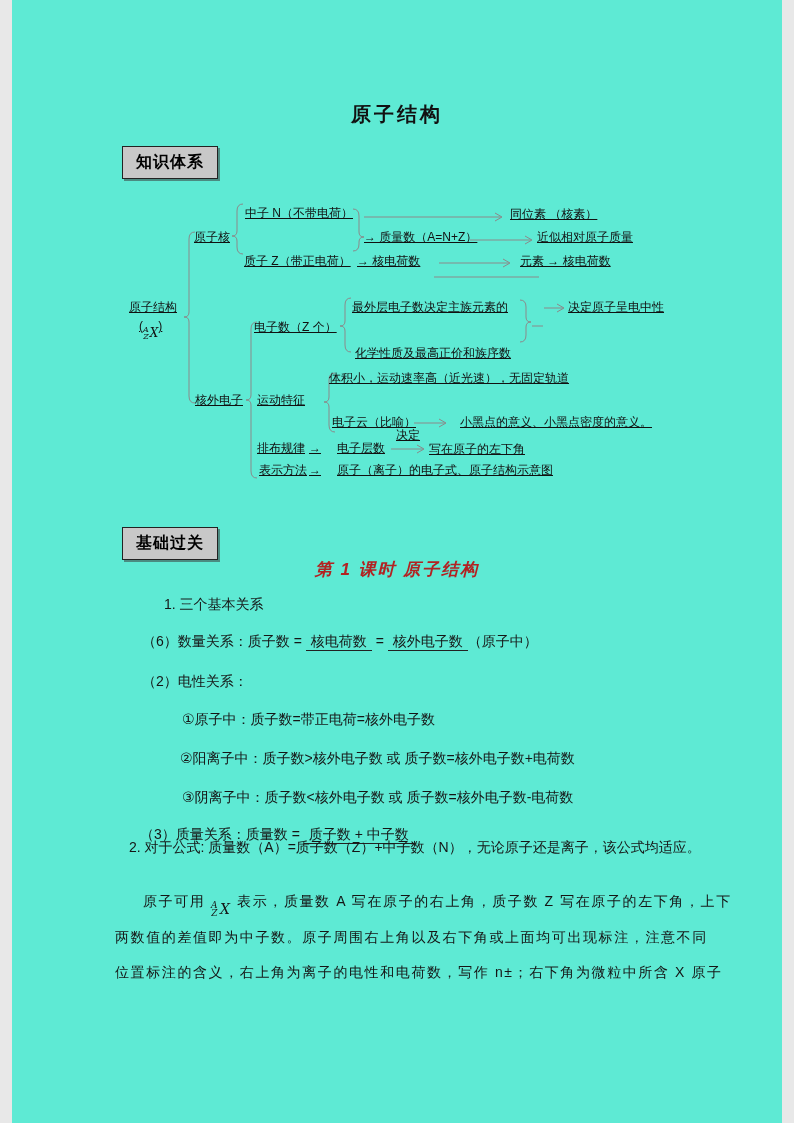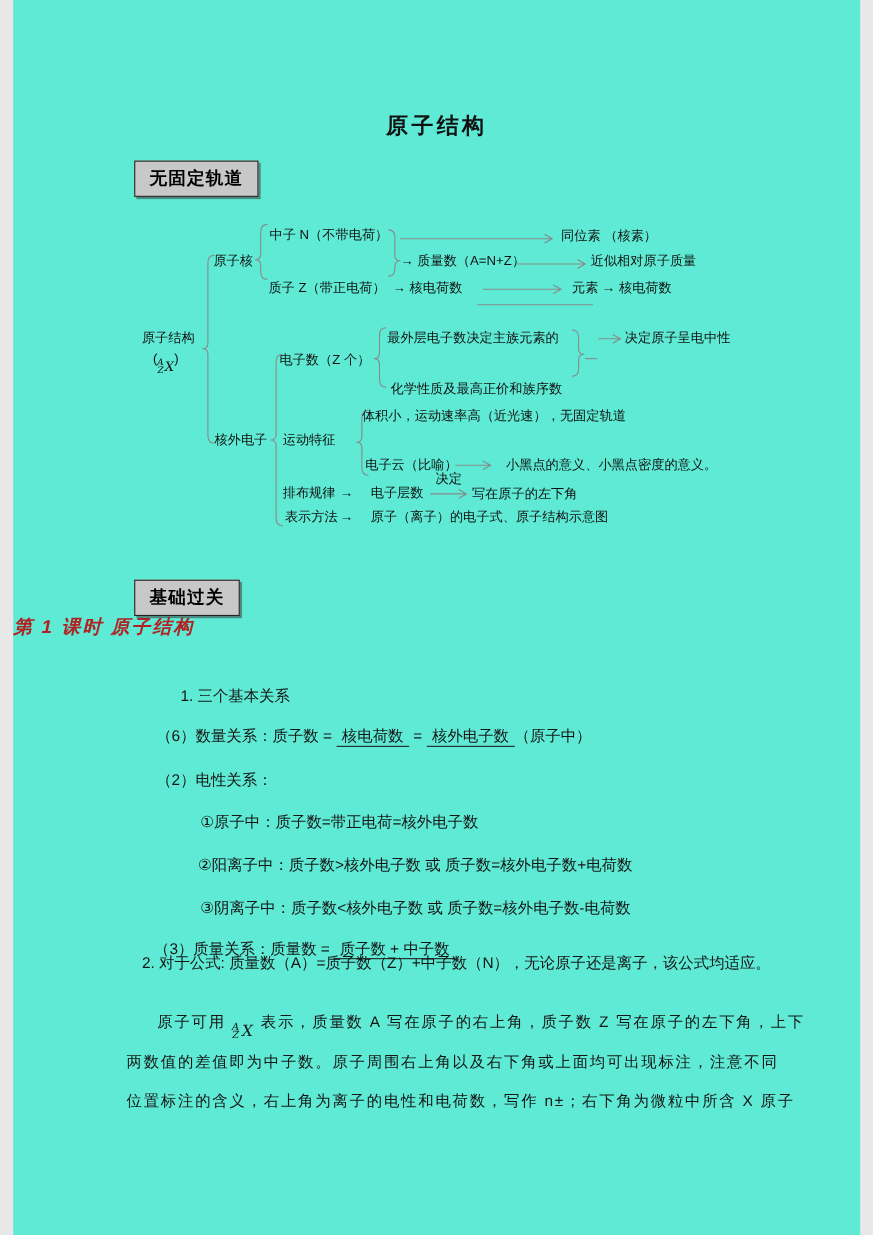--- a/index.html
+++ b/index.html
@@ -13,45 +13,45 @@
     font-size:20px;font-weight:bold;letter-spacing:3px;color:#111;
   }
   .badge{
     position:absolute;display:inline-block;background:#c8c8c8;
     border:1px solid #222;box-shadow:2px 2px 0 rgba(60,60,60,.55);
     padding:5px 13px;font-size:16px;font-weight:bold;letter-spacing:1px;color:#000;
   }
   .badge.knowledge{left:110px;top:146px;}
   .badge.basics{left:110px;top:527px;}
   .lesson-title{
-    position:absolute;left:0;top:558px;width:100%;
+    position:absolute;left:0;top:558px;width:100%;text-align:center;
     font-size:17px;font-weight:bold;font-style:italic;letter-spacing:2px;
   }
   
-  .dl{position:absolute;font-size:12px;line-height:14px;white-space:nowrap;color:#111;}
+  .dl{position:absolute;font-size:12px;line-height:14px;white-space:nowrap;color:#111;text-decoration:underline;}
   svg.connectors{position:absolute;left:0;top:0;pointer-events:none;}
   
-  .bl{position:absolute;font-size:14px;line-height:17px;white-space:nowrap;color:#151515;margin-top:28px;}
+  .bl{position:absolute;font-size:14px;line-height:17px;white-space:nowrap;color:#151515;}
   .para{letter-spacing:1.6px;}
   .ul{border-bottom:1px solid #222;padding:0 5px 1px 5px;}
   
   .azx{display:inline-flex;align-items:center;font-family:"DejaVu Serif","Liberation Serif",serif;font-style:italic;vertical-align:-2px;}
   .azx .stack{display:inline-flex;flex-direction:column;font-size:9px;line-height:8px;text-align:right;margin-right:1px;}
   .azx .xsym{font-size:14px;line-height:14px;}
   .dl .azx .xsym{font-size:12px;}
   .dl .azx .stack{font-size:8px;line-height:7px;}
 </style>
 </head>
 <body>
 
 <div class="page">
 
   <div class="doc-title">原子结构</div>
 
-  <div class="badge knowledge">无固定轨道</div>
+  <div class="badge knowledge">知识体系</div>
 
   <svg class="connectors" width="794" height="520" viewBox="0 0 794 520" stroke="#8a8a8a" fill="none" stroke-width="1">
 
     <path d="M183,232 Q177,232 177,239 L177,312 Q177,317 172,317 Q177,317 177,322 L177,396 Q177,403 183,403"></path>
 
     <path d="M231,204 Q225,204 225,211 L225,231 Q225,236 220,236 Q225,236 225,241 L225,247 Q225,254 231,254"></path>
 
     <path d="M341,209 Q347,209 347,216 L347,232 Q347,237 352,237 Q347,237 347,242 L347,244 Q347,251 341,251"></path>
 
     <path d="M339,298 Q333,298 333,305 L333,321 Q333,326 328,326 Q333,326 333,331 L333,345 Q333,352 339,352"></path>

